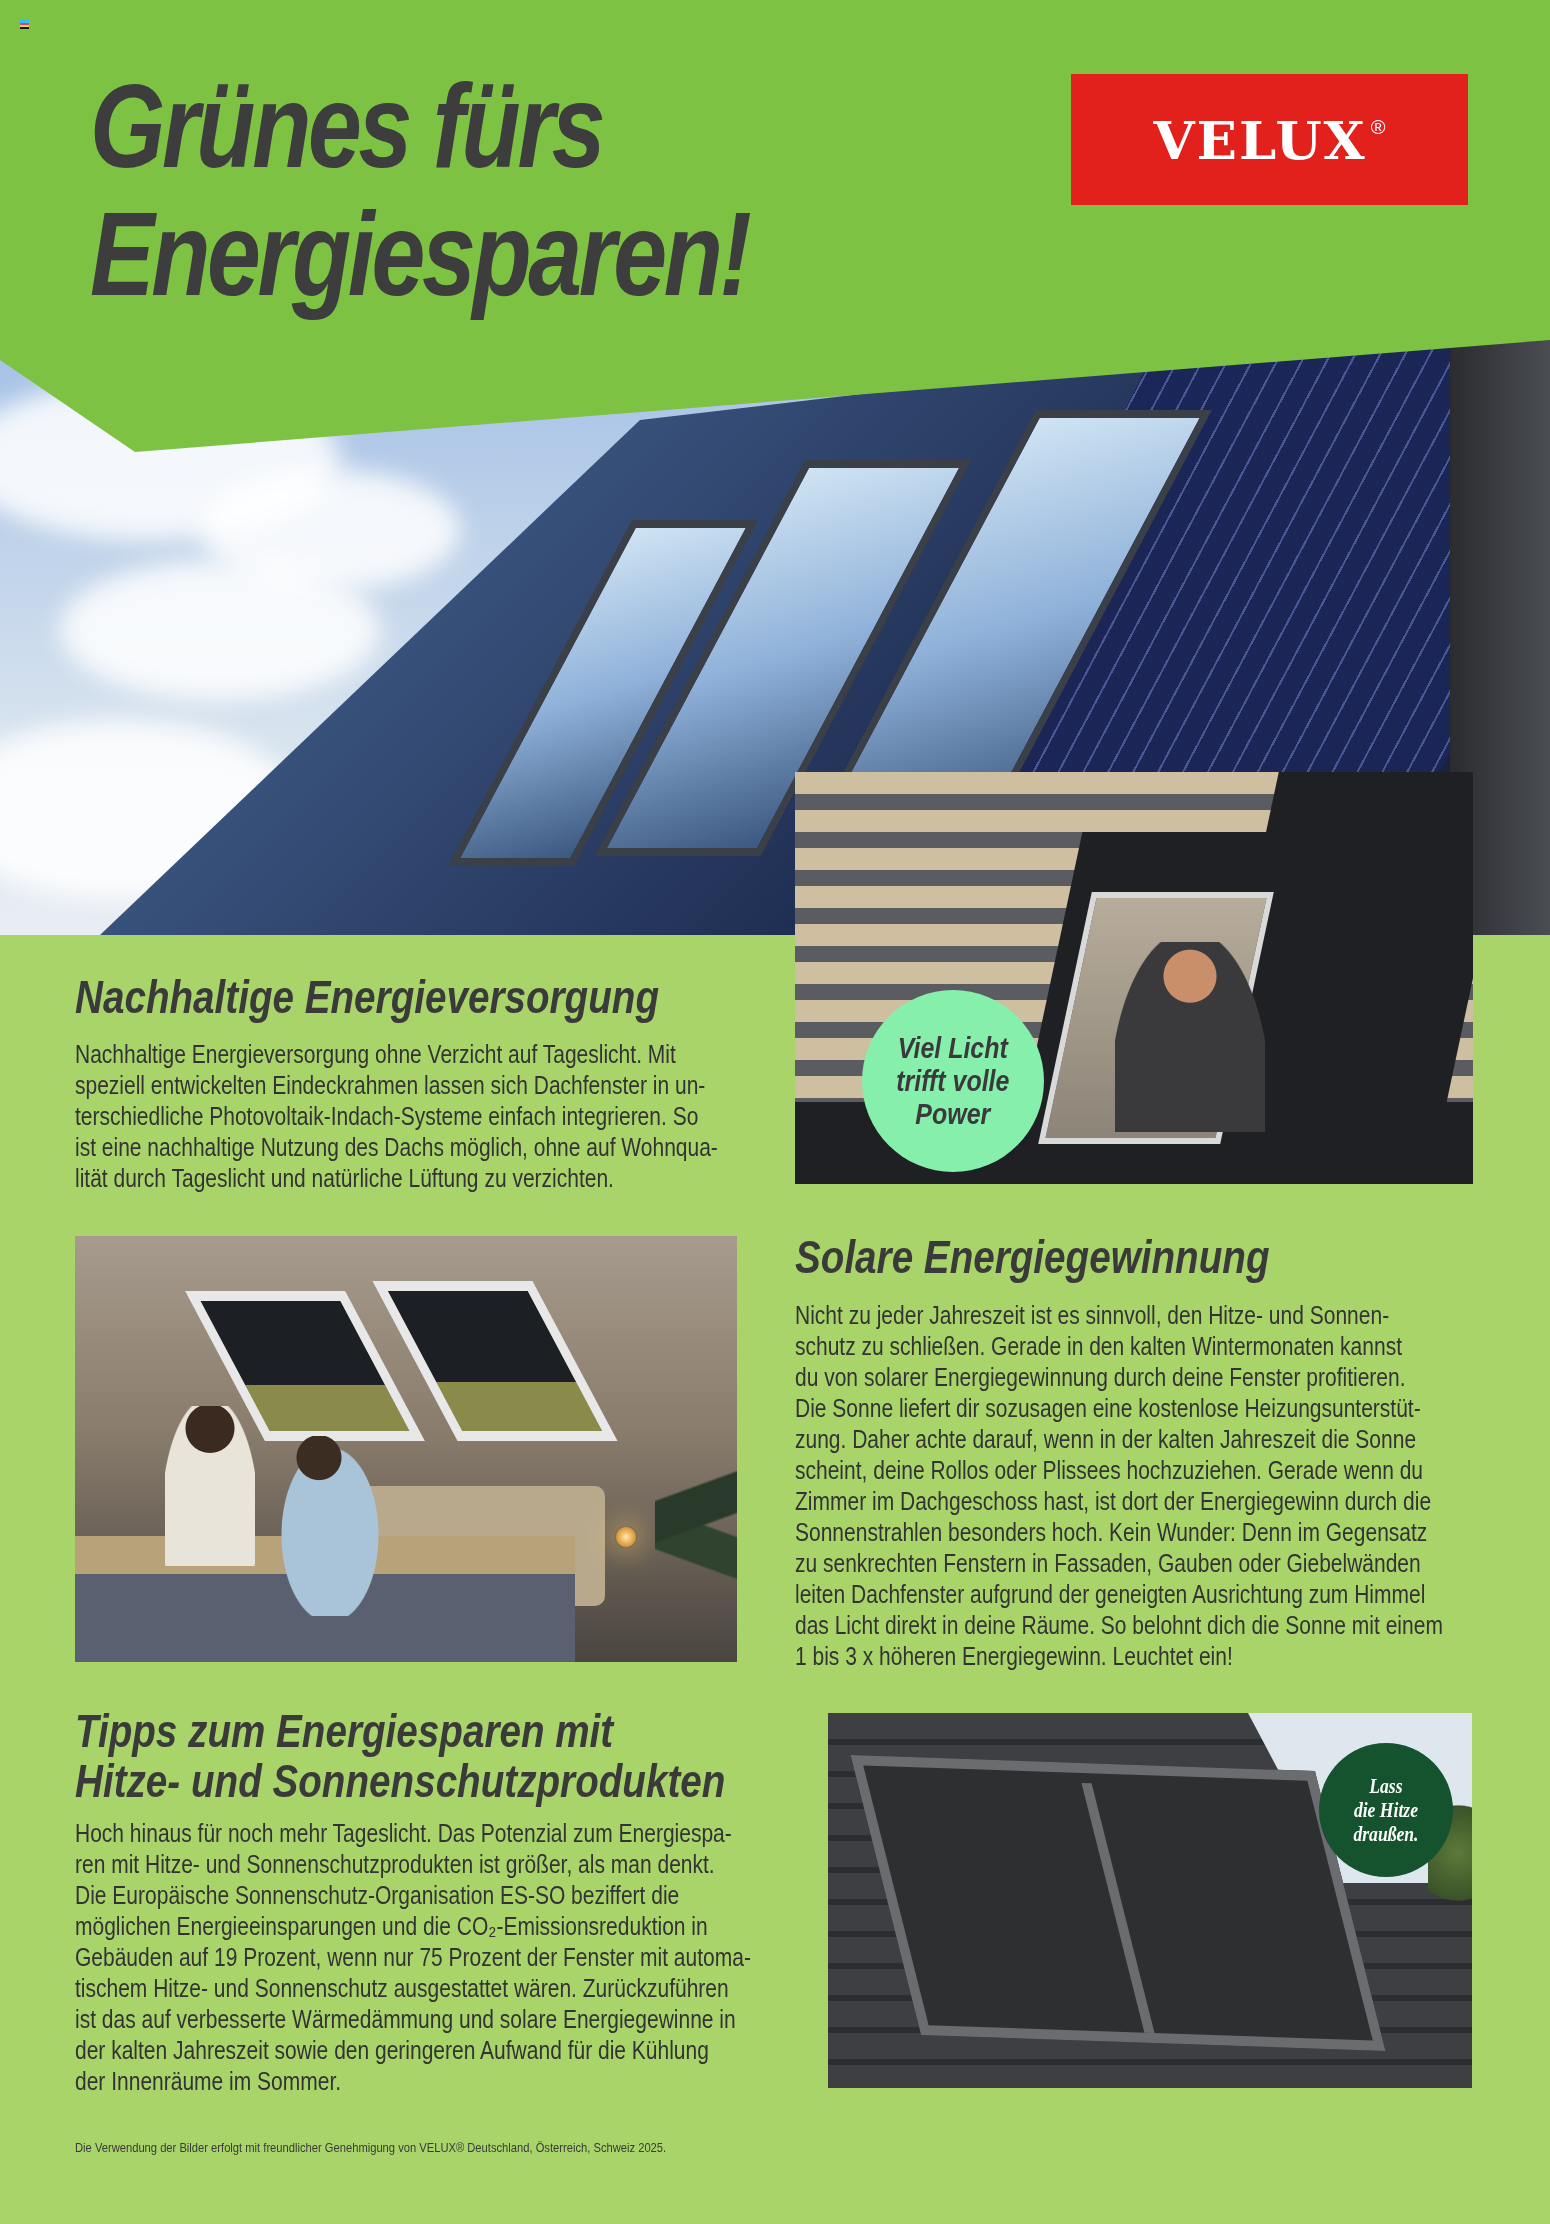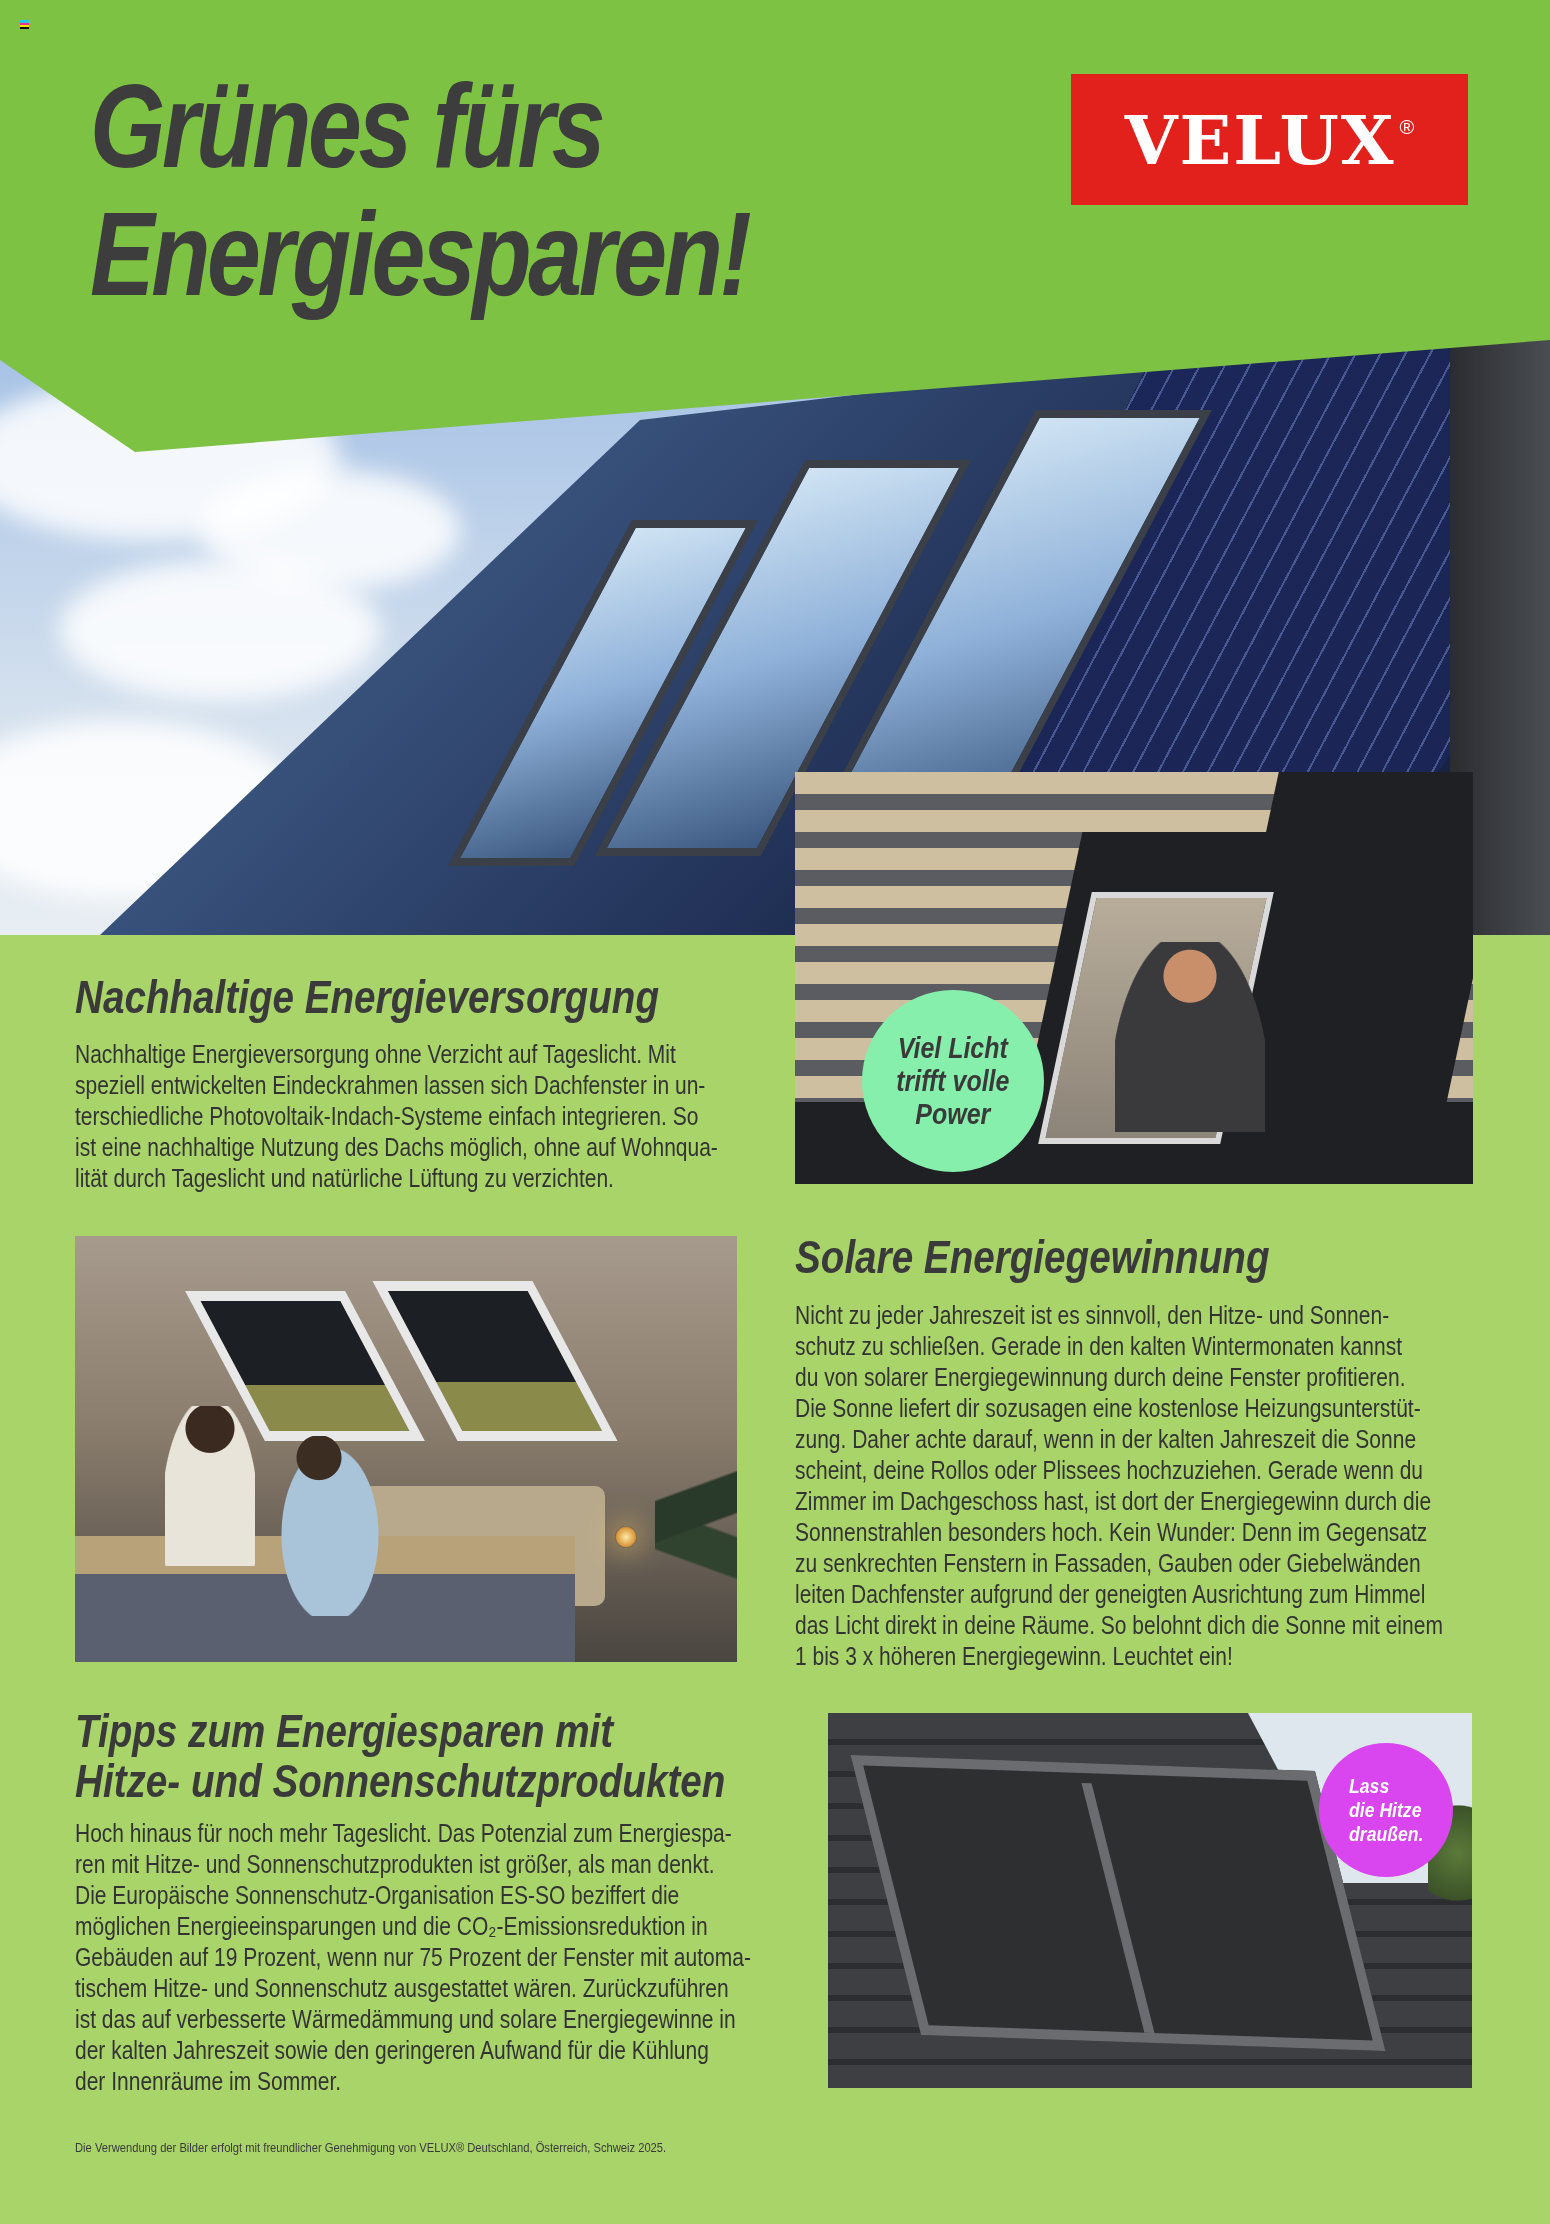--- a/index.html
+++ b/index.html
@@ -52,21 +52,21 @@
     transform:scaleX(0.82); transform-origin:left top;
     white-space:nowrap;
   }
   .logo {
     left:1071px; top:74px; width:397px; height:131px;
     background:#e2211c;
     display:flex; align-items:center; justify-content:center;
   }
   .logo-text {
     font-family:"DejaVu Serif", serif; font-weight:bold;
-    color:#fff; font-size:68px; letter-spacing:2px;
+    color:#fff; font-size:53px; letter-spacing:2px;
   }
   .logo-reg { color:#fff; font-size:20px; margin-left:4px; margin-top:-24px; }
   .print-mark {
     left:20px; top:20px; width:9px; height:9px;
     background:linear-gradient(180deg,#2ec4e8 0 33%,#e8338c 33% 55%,#f3e600 55% 77%,#111 77% 100%);
   }
 
   
   .h2 {
     font-weight:bold; font-style:italic;
@@ -153,21 +153,21 @@
     position:absolute; left:60px; top:50px; width:440px; height:260px;
     background:#2e2f31; border:10px solid #6a6c70;
     transform:skewX(16deg) rotate(2deg);
   }
   .roof-window-divider {
     position:absolute; left:285px; top:70px; width:10px; height:250px; background:#6a6c70;
     transform:skewX(16deg) rotate(2deg);
   }
   .badge-dark {
     left:1319px; top:1743px; width:134px; height:134px; border-radius:50%;
-    background:#d946ef; display:flex; align-items:center; justify-content:center; 
+    background:#14532d; display:flex; align-items:center; justify-content:center; text-align:center;font-family:Liberation Serif, serif;
   }
   .badge-text-light {
     font-weight:bold; font-style:italic; font-size:20px; line-height:24px; color:#fff;
     transform:scaleX(0.88);
   }
 
   .footer-note {
     left:75px; top:2140px; font-size:13px; color:#3a3a3a;
     transform:scaleX(0.86); transform-origin:left top; white-space:nowrap;
   }

